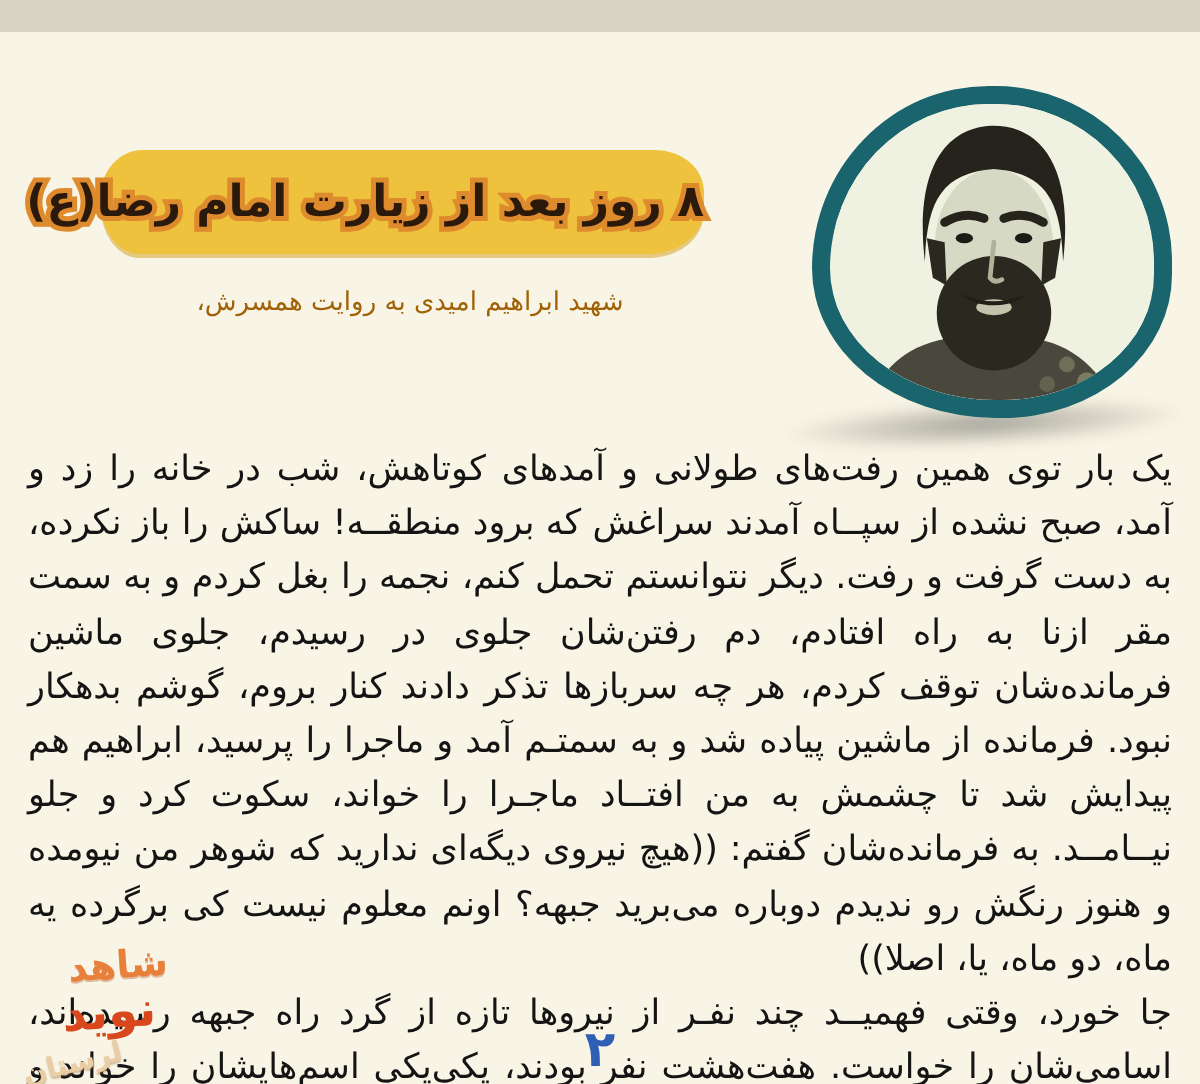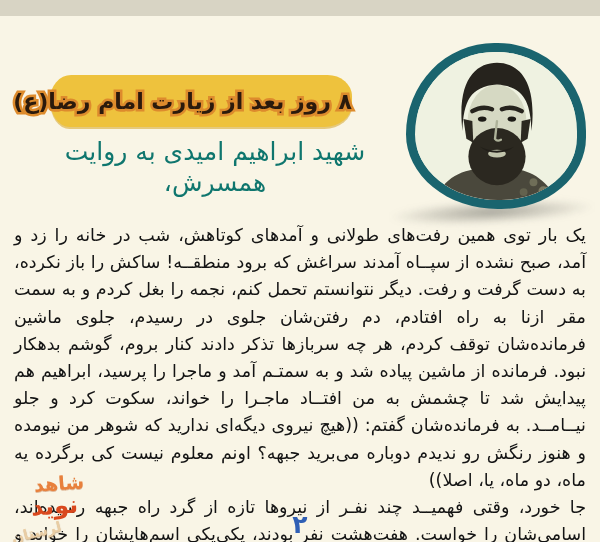--- a/index.html
+++ b/index.html
@@ -34,24 +34,24 @@
   }
   .banner .t-stroke{
     color:#DD8B2D;
     -webkit-text-stroke:5px #DD8B2D;
   }
   .banner .t-fill{color:#2B1A0C;}
 
   
   .subtitle{
     position:absolute;
-    left:20px;top:120px;width:390px;
+    left:10px;top:120px;width:390px;
     text-align:center;
-    font-size:25px;line-height:31px;
-    color:#0f766e;
+    font-size:13px;line-height:31px;
+    color:#a16207;
     font-weight:500;
   }
 
   
   .photo-shadow{
     position:absolute;
     left:388px;top:184px;width:208px;height:24px;
     background:radial-gradient(ellipse at center, rgba(95,95,88,.55) 0%, rgba(95,95,88,0) 70%);
     filter:blur(3px);
     transform:rotate(-3deg);

